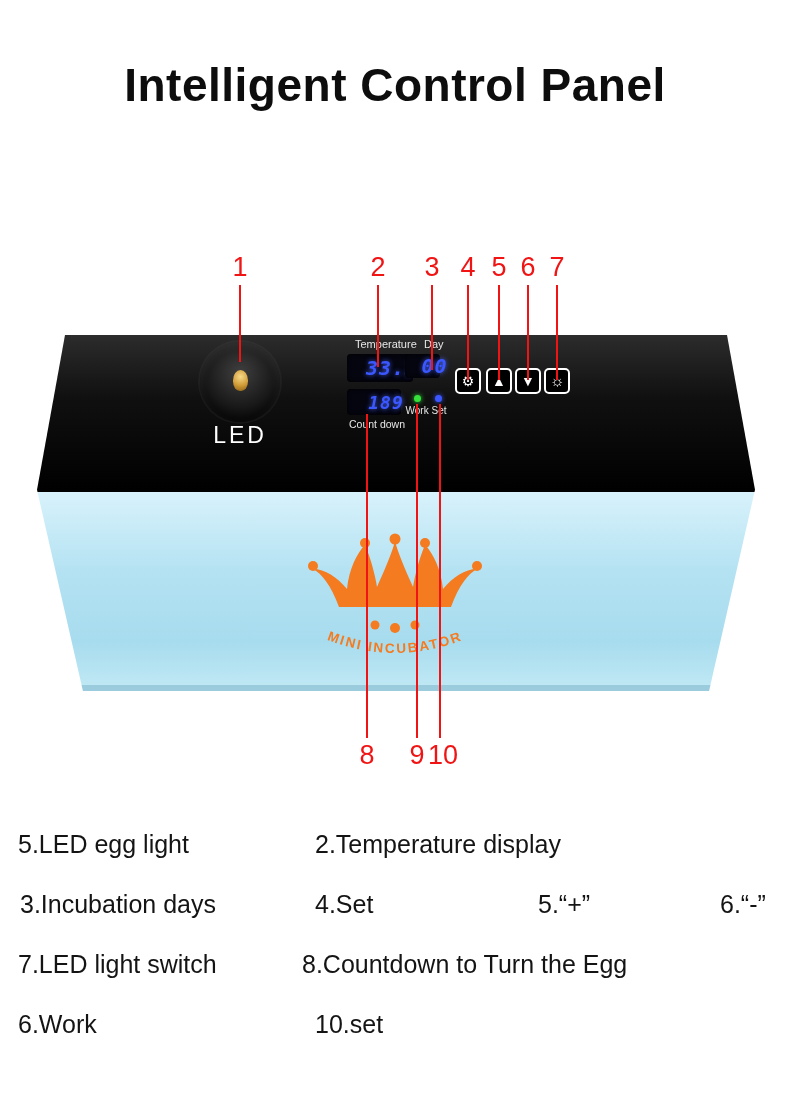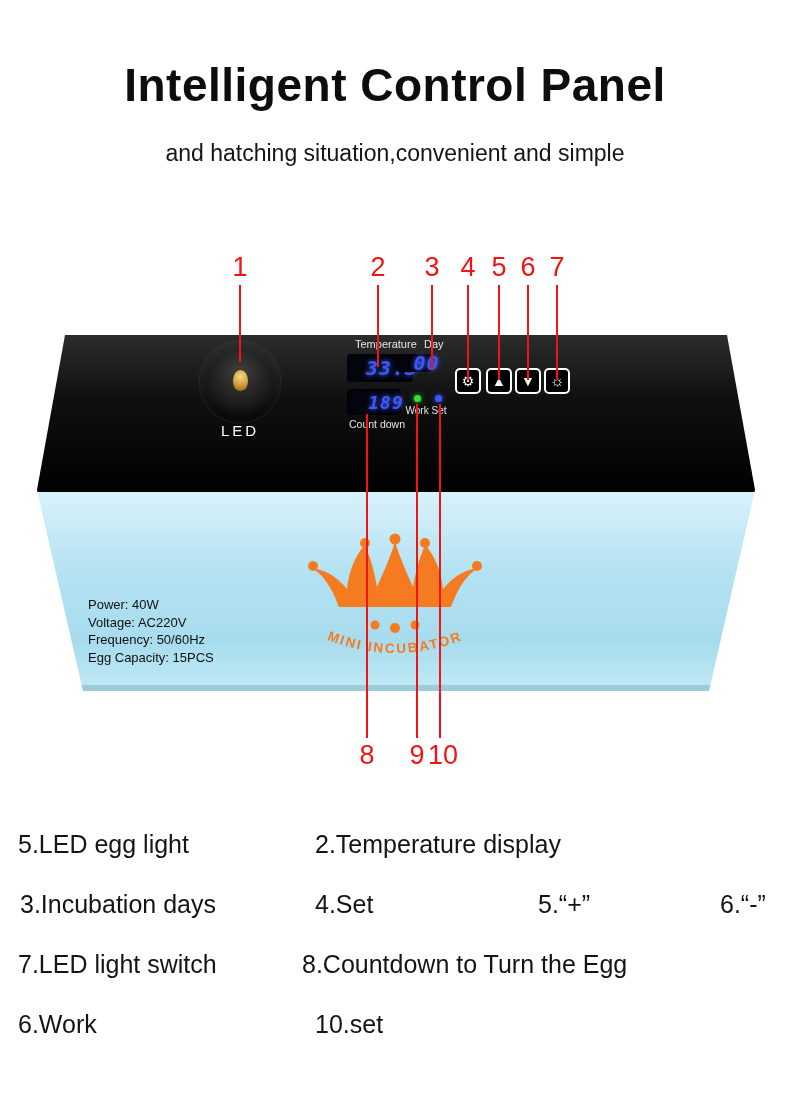--- a/index.html
+++ b/index.html
@@ -47,31 +47,31 @@
     background:radial-gradient(circle at 50% 38%, #3f3f3f 0%, #181818 55%, #000 82%);
     box-shadow:inset 0 3px 8px rgba(255,255,255,.10), 0 0 0 2px rgba(255,255,255,.04);
   }
   .led-egg {
     position:absolute; left:33px; top:28px; width:15px; height:21px;
     border-radius:50% 50% 46% 46%;
     background:radial-gradient(circle at 50% 32%, #f7da8a 0%, #d09b36 55%, #8a5d12 100%);
   }
   .led-label {
     position:absolute; left:163px; top:87px; width:80px; text-align:center;
-    color:#fff; font-size:15px; letter-spacing:3px; font-weight:400;
+    color:#fff; font-size:23px; letter-spacing:3px; font-weight:400;
   }
   .lbl { position:absolute; color:#e6e6e6; font-size:11px; }
   .lbl-temp{left:318px;top:3px}.lbl-day{left:387px;top:3px}
   .panel {
     position:absolute; background:#05050f; border-radius:4px;
     display:flex; align-items:center; justify-content:center;
     box-shadow:inset 0 0 4px #000;
   }
   .disp-temp{left:310px;top:19px;width:66px;height:28px}
-  .disp-day{left:360px;top:19px;width:35px;height:18px}
+  .disp-day{left:368px;top:19px;width:35px;height:24px}
   .disp-count{left:310px;top:54px;width:54px;height:26px}
   .digits {
     font-family:"DejaVu Sans Mono", monospace; font-style:italic; font-weight:bold;
     color:#3b57ff; text-shadow:0 0 5px rgba(70,100,255,.9); font-size:20px; letter-spacing:1px;margin-left:24px;
   }
   .digits-sm{font-size:18px}
   .dot { position:absolute; width:7px; height:7px; border-radius:50%; }
   .dot-work{left:377px;top:60px;background:#35e13a;box-shadow:0 0 5px #35e13a}
   .dot-set{left:398px;top:60px;background:#3b57ff;box-shadow:0 0 5px #3b57ff}
   .lbl-workset{left:366px;top:70px;width:46px;text-align:center;font-size:10px}
@@ -99,21 +99,20 @@
   .g7{left:18px;top:950px}.g8{left:302px;top:950px}
   .g9{left:18px;top:1010px}.g10{left:315px;top:1010px}
 </style>
 </head>
 <body>
 
 <div class="page">
 
   <div class="title">Intelligent Control Panel</div>
   <div class="subtitle">
-    <div>and hatching situation,convenient and simple</div>
   </div>
 
   <div class="co co1">1</div>
   <div class="co co2">2</div>
   <div class="co co3">3</div>
   <div class="co co4">4</div>
   <div class="co co5">5</div>
   <div class="co co6">6</div>
   <div class="co co7">7</div>
   <div class="co co8">8</div>
@@ -166,26 +165,20 @@
       <div class="pbtn b-down">
         <span>▼</span>
       </div>
       <div class="pbtn b-light">
         <span>☼</span>
       </div>
     </div>
 
     <div class="device-bottom"></div>
 
-    <div class="specs">
-      <div>Power: 40W</div>
-      <div>Voltage: AC220V</div>
-      <div>Frequency: 50/60Hz</div>
-      <div>Egg Capacity: 15PCS</div>
-    </div>
 
     <svg class="logo" viewBox="0 0 192 137">
       <g fill="#f47b20">
         <path d="M40,74 C32,52 22,40 14,36 C26,36 38,44 48,56 C50,36 58,20 66,12 C72,26 76,42 78,54 C86,36 93,20 96,8 C99,20 106,36 114,54 C116,42 120,26 126,12 C134,20 142,36 144,56 C154,44 166,36 178,36 C170,40 160,52 152,74 Z"></path>
         <circle cx="14" cy="33" r="5"></circle>
         <circle cx="66" cy="10" r="5"></circle>
         <circle cx="96" cy="6" r="5.5"></circle>
         <circle cx="126" cy="10" r="5"></circle>
         <circle cx="178" cy="33" r="5"></circle>
         <circle cx="76" cy="92" r="4.5"></circle>

